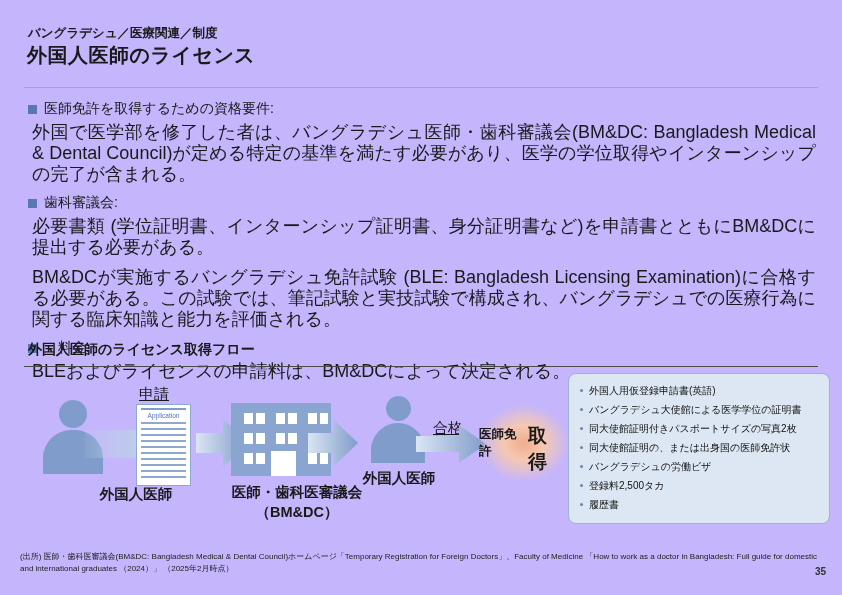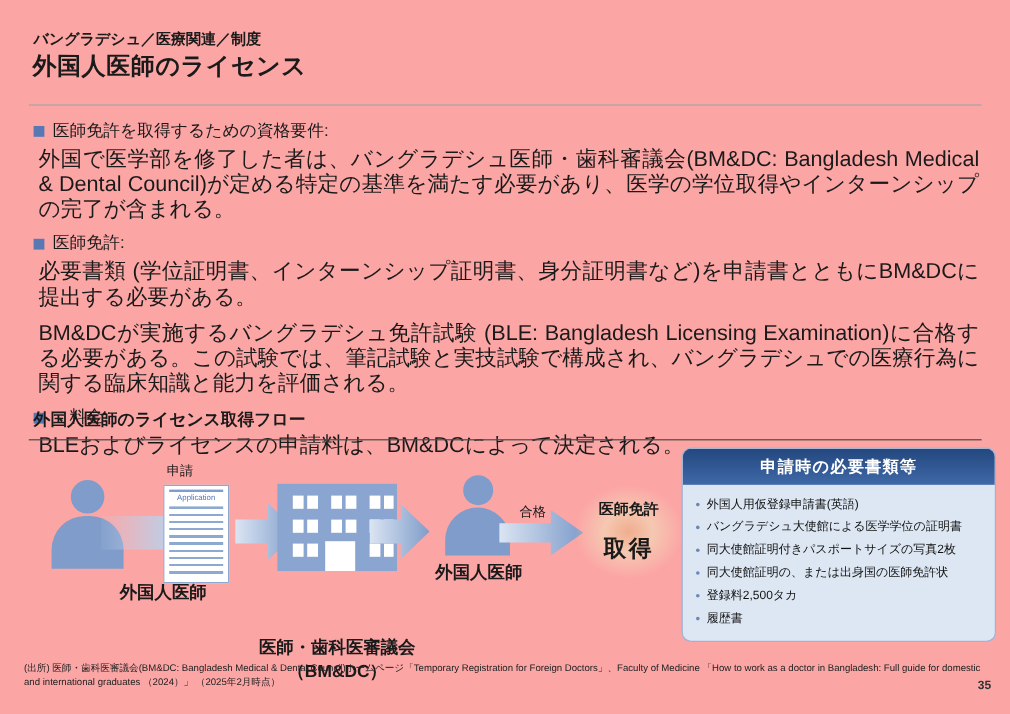--- a/index.html
+++ b/index.html
@@ -1,16 +1,16 @@
 <!DOCTYPE html>
 <html><head>
 <meta charset="utf-8">
 <style>
   html,body{margin:0;padding:0;background:#fff;}
-  .page{position:relative;width:842px;height:595px;background:#fca5a5;overflow:hidden;
+  .page{position:relative;width:842px;height:595px;background:#c4b5fd;overflow:hidden;
         font-family:"Liberation Sans","DejaVu Sans",sans-serif;color:#1a1a1a;}
   .tag{position:absolute;left:28px;top:25px;font-size:12.5px;font-weight:bold;}
   .title{position:absolute;left:27px;top:42px;margin:0;font-size:20px;font-weight:bold;letter-spacing:.5px;}
   .rule{position:absolute;left:24px;right:24px;top:87px;border-top:1px solid #a6a6a6;}
   .content{position:absolute;left:28px;right:26px;top:97px;}
   .brow{display:flex;align-items:center;margin-top:3px;}
   .sq{width:9px;height:9px;background:#5878b4;margin-right:7px;flex:0 0 auto;}
   .bhead{font-size:14px;}
   .bbody{margin:4px 0 9px 4px;font-size:18px;line-height:21px;text-align:justify;}
   .flow-sec{position:absolute;left:24px;right:24px;top:341px;border-bottom:1.5px solid #4a4a4a;padding-bottom:7px;}
@@ -21,24 +21,24 @@
   .person .head{border-radius:50%;background:#7f9cca;margin:0 auto;}
   .person .torso{background:#7f9cca;margin:2px auto 0;border-radius:28px 28px 0 0;}
   .p1 .head{width:28px;height:28px;} .p1 .torso{width:60px;height:44px;}
   .p2 .head{width:25px;height:25px;} .p2 .torso{width:54px;height:40px;}
   
   .doc{width:55px;height:82px;background:#fff;border:1px solid #8ea9cf;box-sizing:border-box;padding:3px 4px 4px;}
   .doc-top{border-top:2px solid #7f9cca;margin-bottom:2px;}
   .doc-label{font-size:6.5px;color:#4f74b8;text-align:center;margin-bottom:3px;}
   .doc-lines{height:58px;background:repeating-linear-gradient(to bottom,#8ea9cf 0 2px,#ffffff 2px 6px);}
   .band{background:linear-gradient(to right,rgba(223,232,244,0.05),#bccfe9);}
-  .cap{font-size:11px;color:#1a1a1a;}
+  .cap{font-size:15px;color:#1a1a1a;text-decoration:underline;}
   .iconlab{font-weight:bold;font-size:14.5px;text-align:center;line-height:20px;}
   .glow{border-radius:50%;background:radial-gradient(closest-side,#f0ad8e 0%,#f5c8b1 45%,rgba(245,200,177,0) 100%);
-        display:flex;flex-direction:column;align-items:center;justify-content:center;}
+        display:flex;flex-direction:row;align-items:center;justify-content:center;}
   .res1{font-size:12.5px;font-weight:bold;}
   .res2{font-size:19px;font-weight:bold;letter-spacing:2px;margin-top:11px;}
   
   .infobox{width:262px;box-sizing:border-box;border:1px solid #9cb3d6;border-radius:8px;overflow:hidden;background:#dce7f3;}
   .infobox-head{background:linear-gradient(180deg,#24477e 0%,#3f69a8 100%);color:#fff;font-weight:bold;
         font-size:13.5px;text-align:center;padding:6px 0;letter-spacing:1px;}
   .infobox-body{padding:7px 9px 9px;}
   .ib-item{display:flex;align-items:flex-start;font-size:10px;line-height:19px;color:#111;}
   .ib-dot{width:3px;height:3px;background:#6b87b5;border-radius:50%;margin:8px 6px 0 2px;flex:0 0 auto;}
   .footer{position:absolute;left:20px;top:551px;width:798px;font-size:8px;line-height:11.5px;color:#222;}
@@ -57,21 +57,21 @@
     <div class="bb">
       <div class="brow">
         <span class="sq"></span>
         <span class="bhead">医師免許を取得するための資格要件:</span>
       </div>
       <p class="bbody">外国で医学部を修了した者は、バングラデシュ医師・歯科審議会(BM&amp;DC: Bangladesh Medical &amp; Dental Council)が定める特定の基準を満たす必要があり、医学の学位取得やインターンシップの完了が含まれる。</p>
     </div>
     <div class="bb">
       <div class="brow">
         <span class="sq"></span>
-        <span class="bhead">医師免許:</span>
+        <span class="bhead">歯科審議会:</span>
       </div>
       <p class="bbody">必要書類 (学位証明書、インターンシップ証明書、身分証明書など)を申請書とともにBM&amp;DCに提出する必要がある。</p>
     </div>
     <div class="bb">
       <p class="bbody">BM&amp;DCが実施するバングラデシュ免許試験 (BLE: Bangladesh Licensing Examination)に合格する必要がある。この試験では、筆記試験と実技試験で構成され、バングラデシュでの医療行為に関する臨床知識と能力を評価される。</p>
     </div>
     <div class="bb">
       <div class="brow">
         <span class="sq"></span>
         <span class="bhead">　料金:</span>
@@ -129,21 +129,21 @@
         <rect x="13" y="50" width="9" height="11"></rect>
           <rect x="25" y="50" width="9" height="11"></rect>
         <rect x="77" y="50" width="9" height="11"></rect>
           <rect x="89" y="50" width="8" height="11"></rect>
         <rect x="40" y="48" width="25" height="25"></rect>
       </g>
     </svg>
 
     <div class="abs iconlab" style="left:84px;top:116px;width:104px;">外国人医師</div>
 
-    <div class="abs iconlab" style="left:182px;top:114px;width:198px;margin-top:48px;">
+    <div class="abs iconlab" style="left:198px;top:114px;width:198px;">
       <div>医師・歯科医審議会</div>
       <div>（BM&amp;DC）</div>
     </div>
 
     <svg class="abs" style="left:308px;top:51px;" width="50" height="48" viewBox="0 0 50 48">
       <defs>
           <linearGradient id="g2" x1="0" y1="0" x2="1" y2="0">
         <stop offset="0" stop-color="#dbe5f3"></stop>
             <stop offset="1" stop-color="#7f9cca"></stop>
       </linearGradient>
@@ -171,37 +171,40 @@
         </defs>
       <polygon points="0,12 43,12 43,1 70,20 43,39 43,28 0,28" fill="url(#g3)"></polygon>
     </svg>
 
     <div class="abs glow" style="left:479px;top:36px;width:90px;height:78px;">
       <div class="res1">医師免許</div>
       <div class="res2">取得</div>
     </div>
 
     <div class="abs infobox" style="left:568px;top:5px;">
-      <div class="infobox-head">申請時の必要書類等</div>
       <div class="infobox-body">
         <div class="ib-item">
             <span class="ib-dot"></span>
             <span>外国人用仮登録申請書(英語)</span>
           </div>
         <div class="ib-item">
             <span class="ib-dot"></span>
             <span>バングラデシュ大使館による医学学位の証明書</span>
           </div>
         <div class="ib-item">
             <span class="ib-dot"></span>
             <span>同大使館証明付きパスポートサイズの写真2枚</span>
           </div>
         <div class="ib-item">
             <span class="ib-dot"></span>
             <span>同大使館証明の、または出身国の医師免許状</span>
+          </div>
+        <div class="ib-item">
+            <span class="ib-dot"></span>
+            <span>バングラデシュの労働ビザ</span>
           </div>
         <div class="ib-item">
             <span class="ib-dot"></span>
             <span>登録料2,500タカ</span>
           </div>
         <div class="ib-item">
             <span class="ib-dot"></span>
             <span>履歴書</span>
           </div>
       </div>

